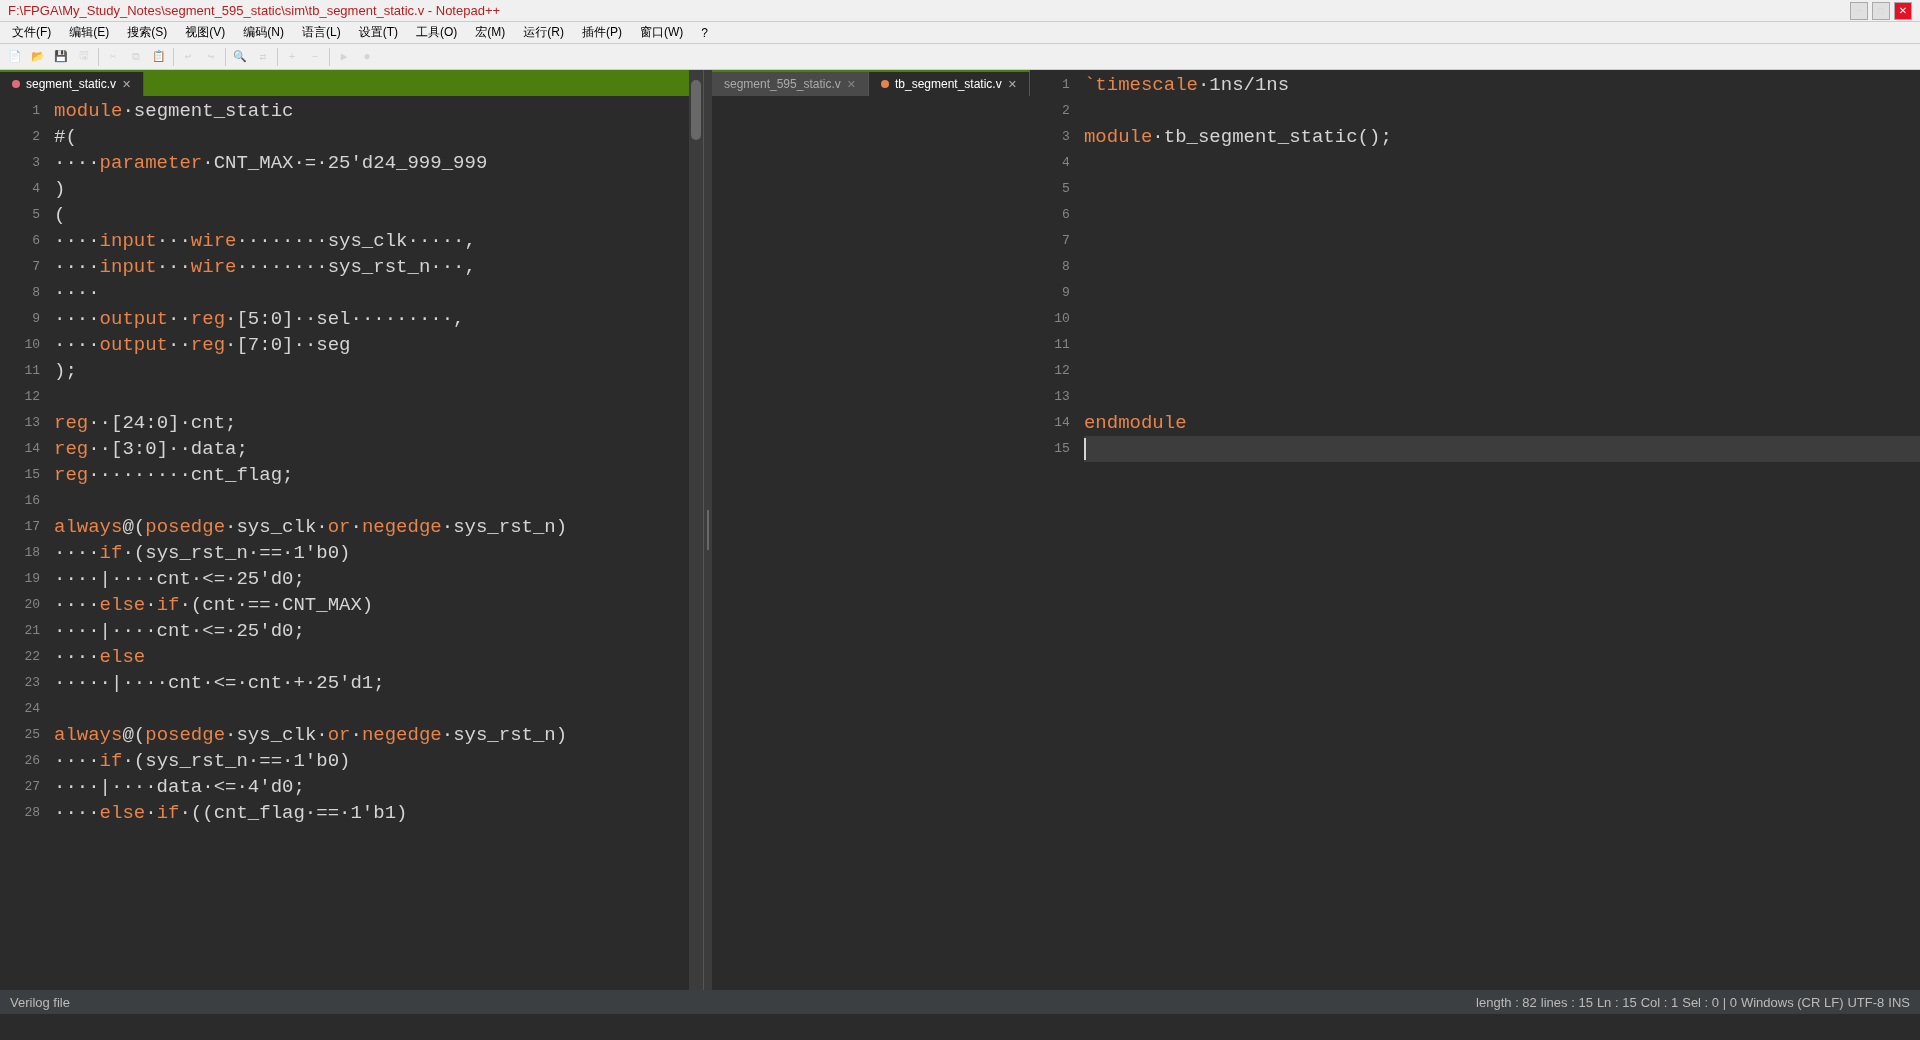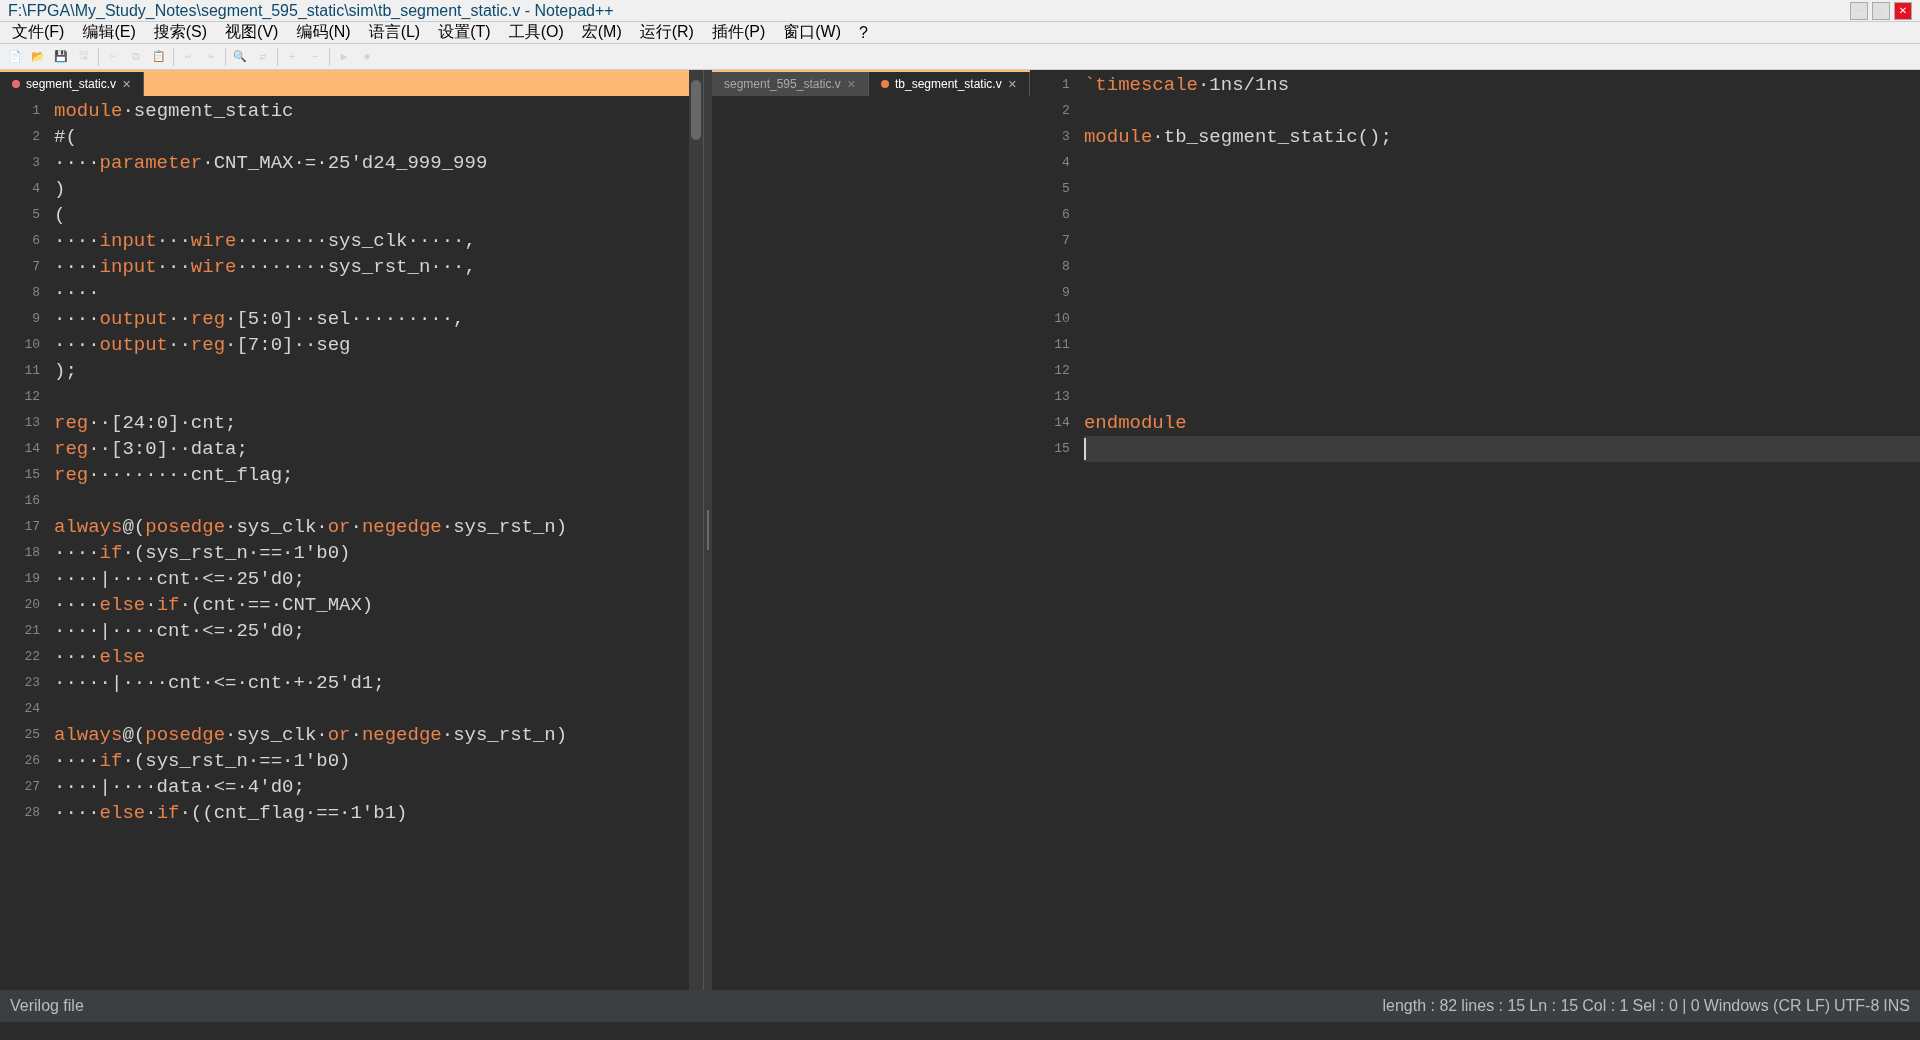--- a/index.html
+++ b/index.html
@@ -18,22 +18,22 @@
       height: 22px;
       background: #f0f0f0;
       display: flex;
       align-items: center;
       justify-content: space-between;
       padding: 0 8px;
       border-bottom: 1px solid #ccc;
     }
     #title-text {
       font-family: 'Segoe UI', Arial, sans-serif;
-      font-size: 16px;
-      color: #0c4a6e;
+      font-size: 13px;
+      color: #b91c1c;
     }
     #title-controls {
       display: flex;
       gap: 4px;
     }
     .title-btn {
       width: 18px;
       height: 18px;
       background: #e0e0e0;
       border: 1px solid #aaa;
@@ -47,21 +47,21 @@
 
     
     #menu-bar {
       height: 22px;
       background: #f0f0f0;
       display: flex;
       align-items: center;
       padding: 0 4px;
       border-bottom: 1px solid #ccc;
       font-family: 'Segoe UI', Arial, sans-serif;
-      font-size: 16px;
+      font-size: 12px;
       color: #000;
       gap: 2px;
     }
     .menu-item {
       padding: 2px 8px;
       cursor: pointer;
     }
 
     
     #toolbar {
@@ -203,21 +203,21 @@
       padding: 0 10px;
       font-family: 'Segoe UI', Arial, sans-serif;
       font-size: 12px;
     }
     .status-left { display: flex; gap: 16px; }
     .status-right { display: flex; gap: 4px; }
 
     
     .pane-tab-bar {
       height: 26px;
-      background: #fdba74;
+      background: #4d7c0f;
       display: flex;
       align-items: flex-end;
     }
     .pane-tab {
       height: 24px;
       padding: 0 12px;
       display: flex;
       align-items: center;
       gap: 6px;
       cursor: pointer;
@@ -480,21 +480,21 @@
 
           <div class="code-line"><span class="str-orange">endmodule</span></div>
 
           <div class="code-line cursor-line"><span style="border-left:2px solid #d4d4d4;">&nbsp;</span></div>
         </div>
       </div>
     </div>
   </div>
 </div>
 
-<div id="status-bar" style="background:#3c3f41;color:#bbb;font-family:'Segoe UI',Arial,sans-serif;font-size:16px;height:24px;display:flex;align-items:center;justify-content:space-between;padding:16px 10px;">
+<div id="status-bar" style="background:#3c3f41;color:#bbb;font-family:'Segoe UI',Arial,sans-serif;font-size:13px;height:24px;display:flex;align-items:center;justify-content:space-between;padding:8px 10px;">
   <div class="status-left">
     <span>Verilog file</span>
   </div>
   <div class="status-right">
     <span>length : 82</span>
     <span>lines : 15</span>
     <span>Ln : 15</span>
     <span>Col : 1</span>
     <span>Sel : 0 | 0</span>
     <span>Windows (CR LF)</span>

